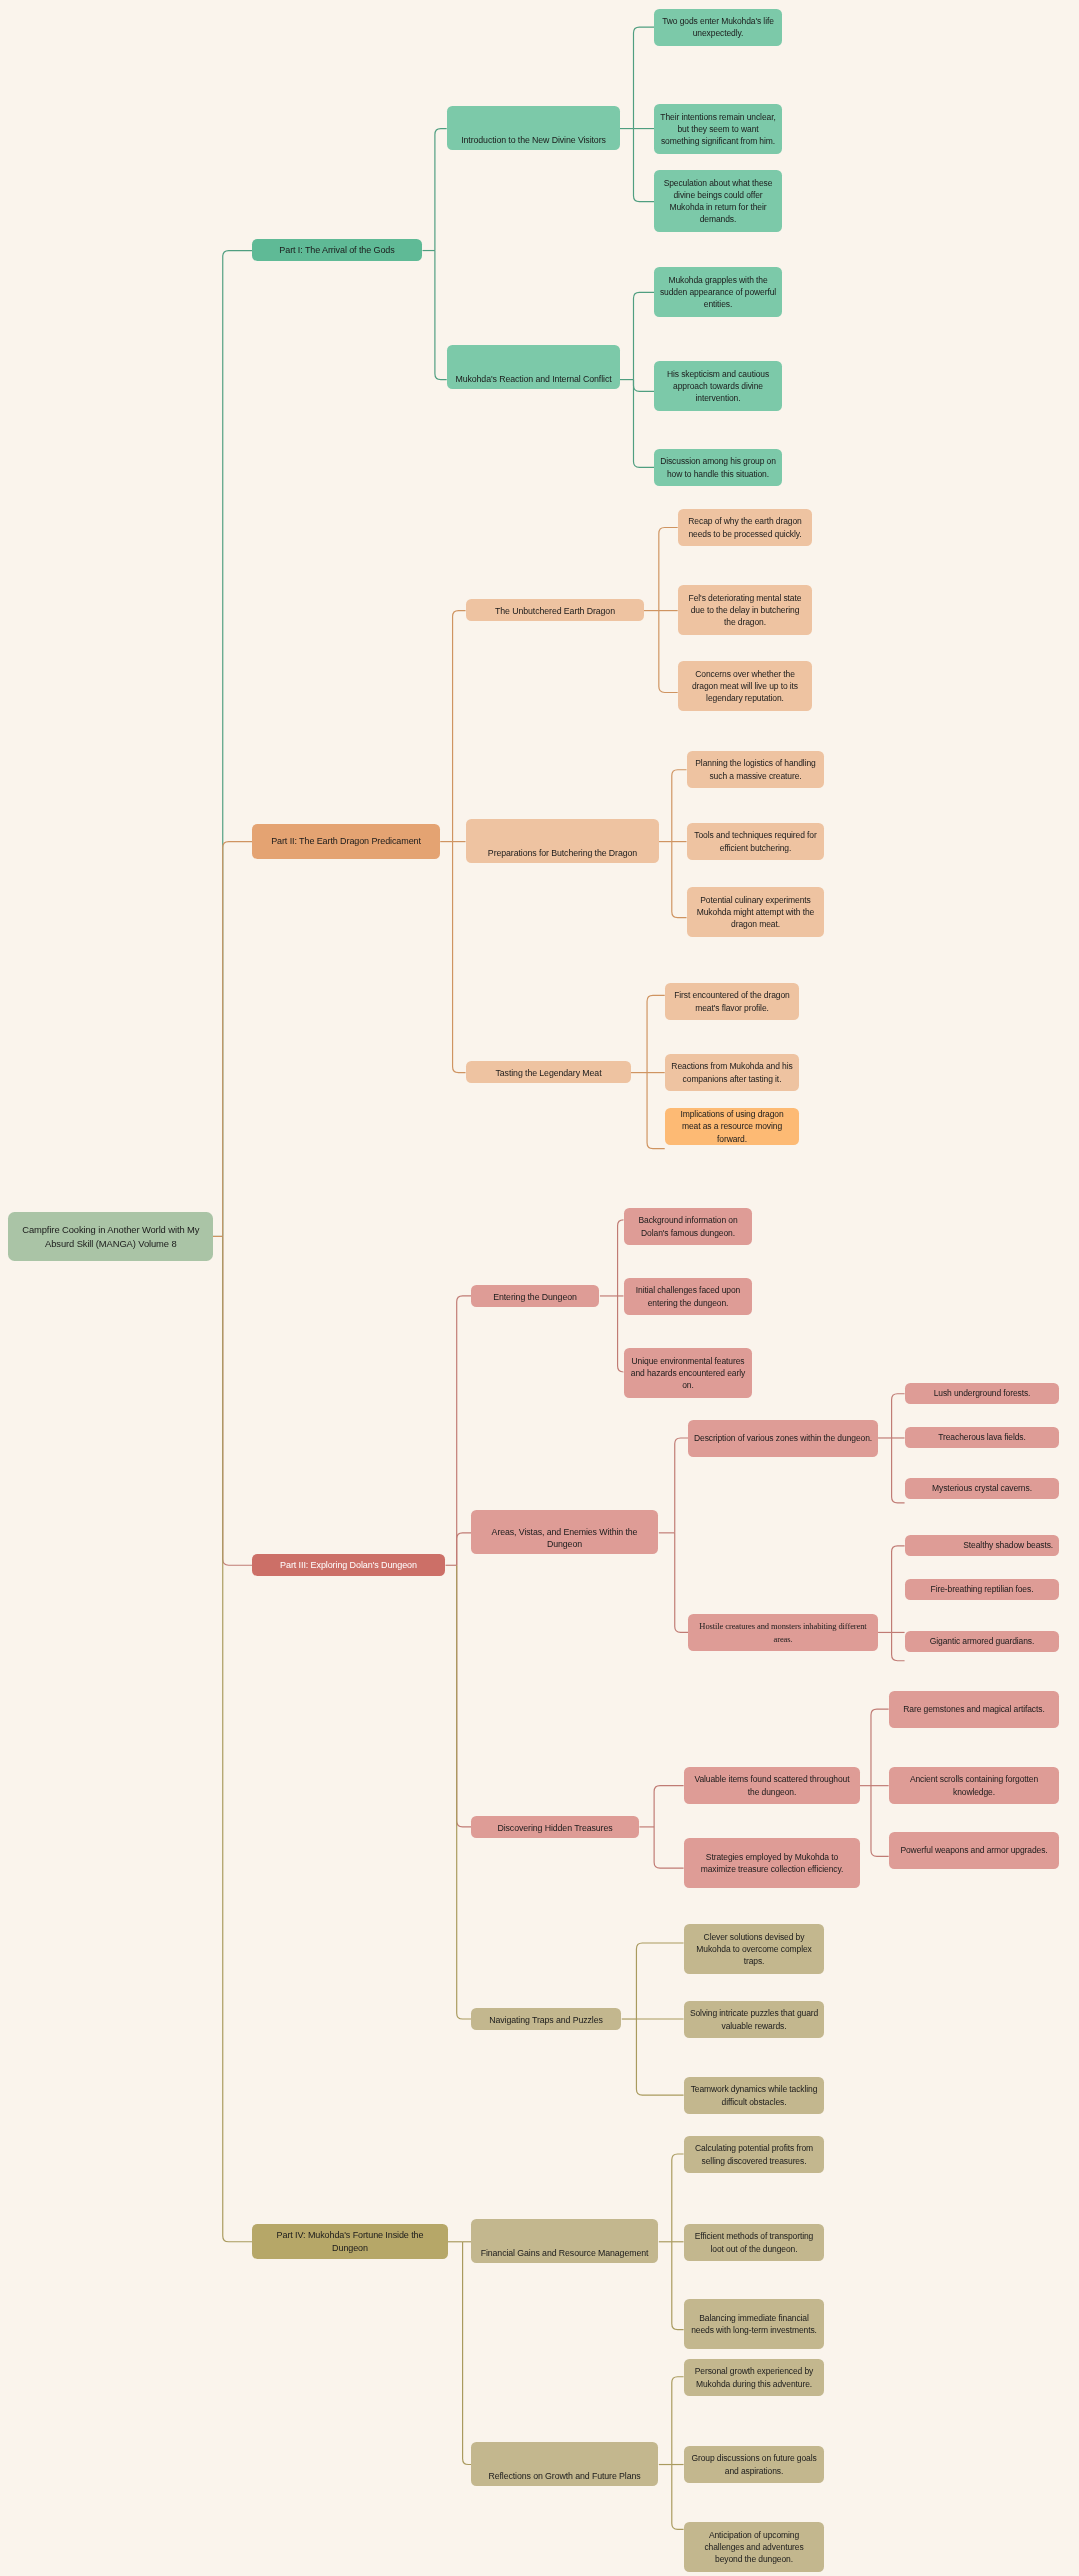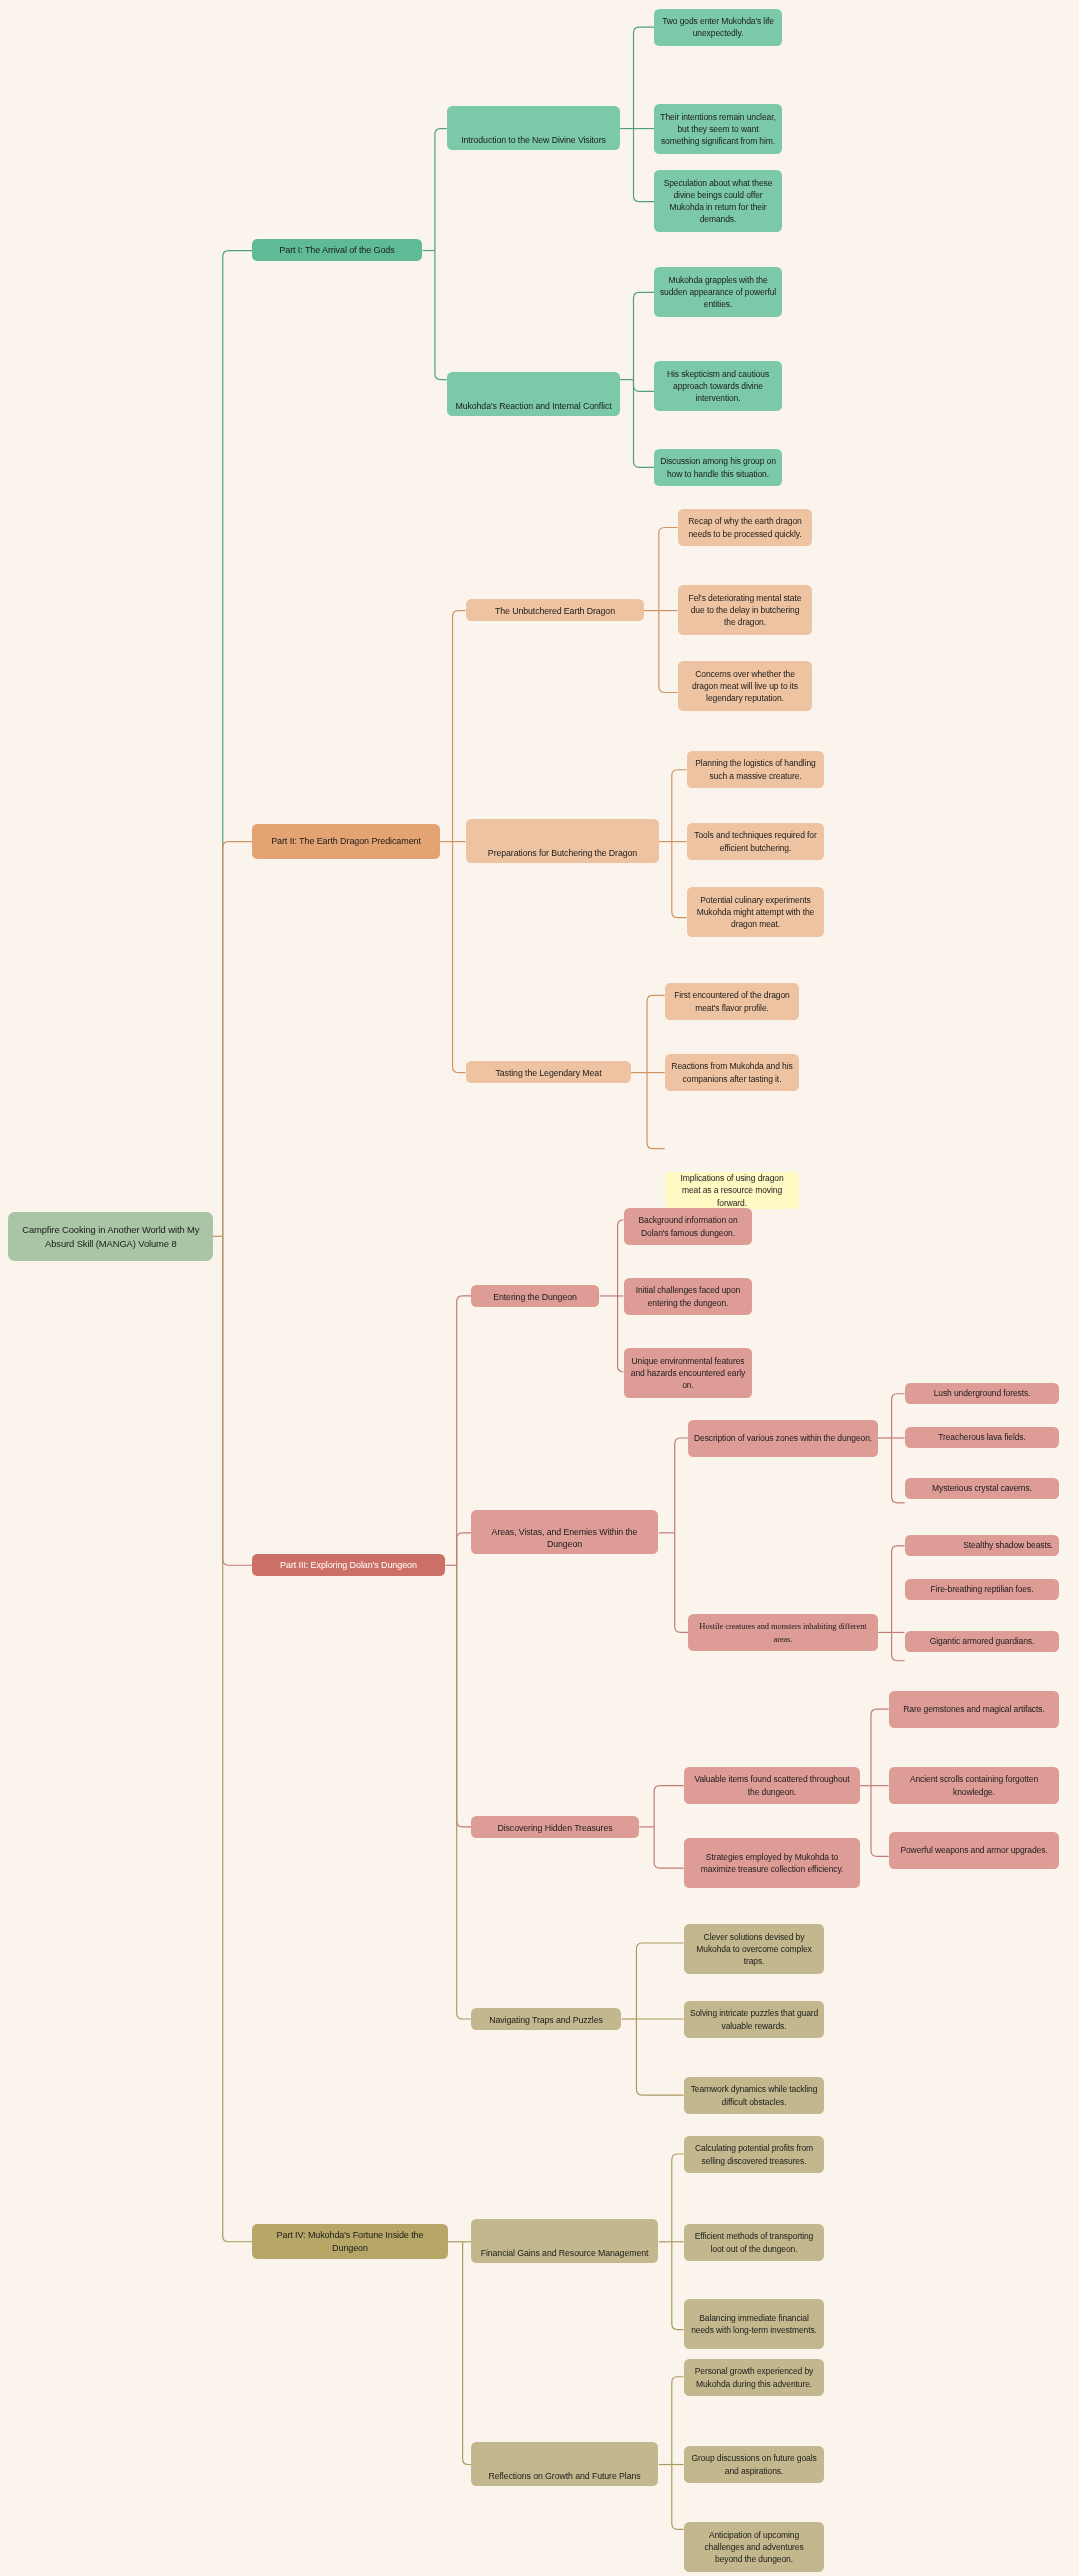--- a/index.html
+++ b/index.html
@@ -149,21 +149,21 @@
   <div class="node lvl3" style="left:654px;top:8.8px;width:128px;height:37px;background:#7cc9a9;">
     <span>Two gods enter Mukohda's life unexpectedly.</span>
   </div>
   <div class="node lvl3" style="left:654px;top:104px;width:128px;height:50px;background:#7cc9a9;">
     <span>Their intentions remain unclear, but they seem to want something significant from him.</span>
   </div>
   <div class="node lvl3" style="left:654px;top:170px;width:128px;height:62px;background:#7cc9a9;">
     <span>Speculation about what these divine beings could offer Mukohda in return for their demands.</span>
   </div>
 
-  <div class="node lvl2" style="left:447px;top:372px;width:173px;height:44px;background:#7cc9a9;">
+  <div class="node lvl2" style="left:447px;top:345px;width:173px;height:44px;background:#7cc9a9;">
     <span>Mukohda's Reaction and Internal Conflict</span>
   </div>
   <div class="node lvl3" style="left:654px;top:267px;width:128px;height:50px;background:#7cc9a9;">
     <span>Mukohda grapples with the sudden appearance of powerful entities.</span>
   </div>
   <div class="node lvl3" style="left:654px;top:361px;width:128px;height:50px;background:#7cc9a9;">
     <span>His skepticism and cautious approach towards divine intervention.</span>
   </div>
   <div class="node lvl3" style="left:654px;top:449px;width:128px;height:37px;background:#7cc9a9;">
     <span>Discussion among his group on how to handle this situation.</span>
@@ -201,21 +201,21 @@
 
   <div class="node lvl2" style="left:466px;top:1061px;width:165px;height:22.4px;background:#eec3a1;">
     <span>Tasting the Legendary Meat</span>
   </div>
   <div class="node lvl3" style="left:665px;top:983px;width:134px;height:37px;background:#eec3a1;">
     <span>First encountered of the dragon meat's flavor profile.</span>
   </div>
   <div class="node lvl3" style="left:665px;top:1054px;width:134px;height:37px;background:#eec3a1;">
     <span>Reactions from Mukohda and his companions after tasting it.</span>
   </div>
-  <div class="node lvl3" style="left:665px;top:1172px;width:134px;height:37px;background:#fef9c3;">
+  <div class="node lvl3" style="left:665px;top:1108px;width:134px;height:37px;background:#fdba74;">
     <span>Implications of using dragon meat as a resource moving forward.</span>
   </div>
 
   <div class="node lvl1 white-text" style="left:252px;top:1554px;width:193px;height:22.4px;background:#cc6f67;">
     <span>Part III: Exploring Dolan's Dungeon</span>
   </div>
 
   <div class="node lvl2" style="left:471px;top:1285px;width:128px;height:22.4px;background:#de9c96;">
     <span>Entering the Dungeon</span>
   </div>

